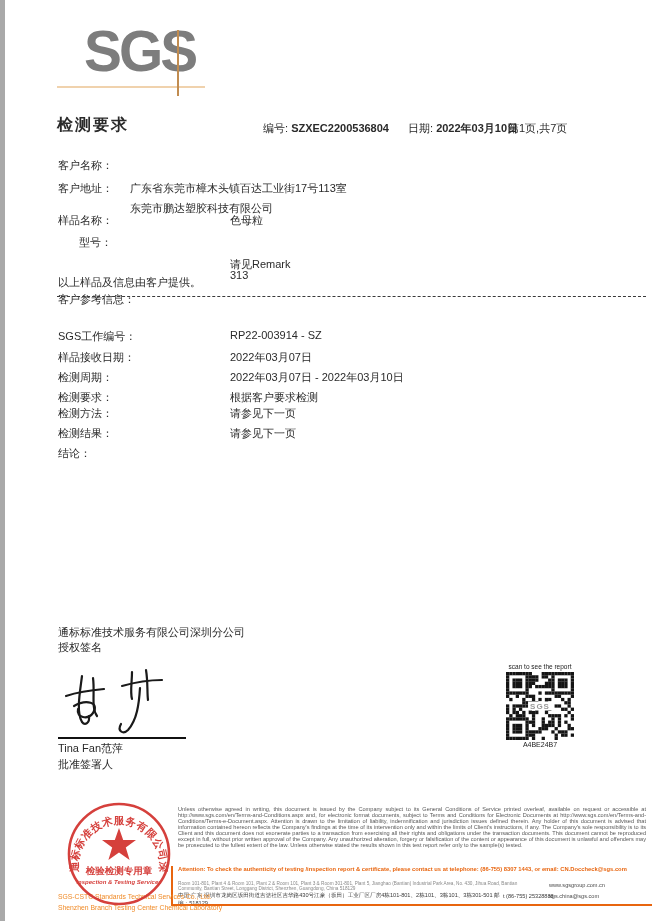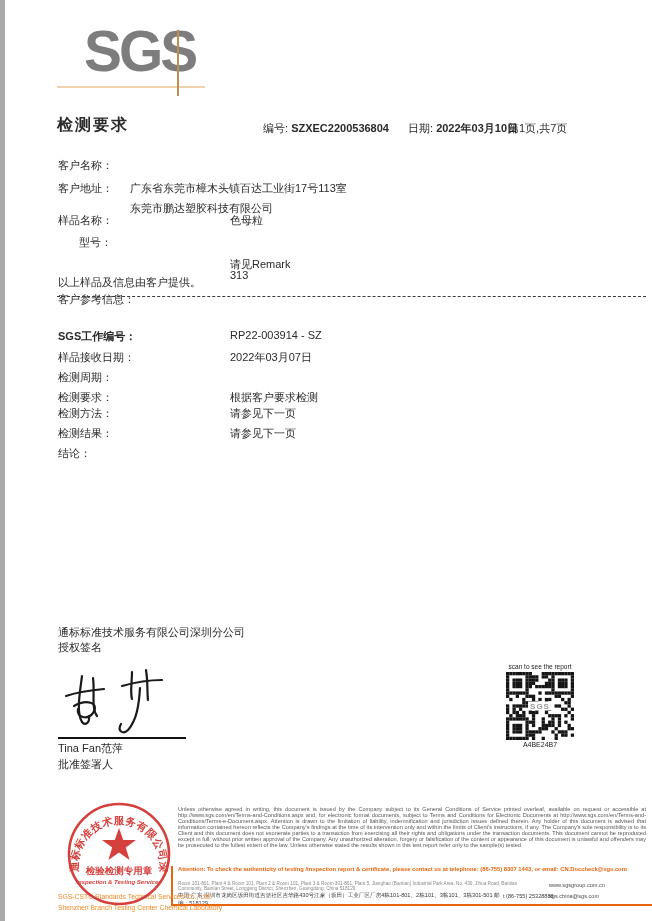--- a/index.html
+++ b/index.html
@@ -107,25 +107,26 @@
   <div class="lbl" style="top:213px;">样品名称：</div>
   <div class="val val-c2" style="top:213px;">色母粒</div>
   <div class="lbl" style="top:235px;margin-left:21px;">型号：</div>
   <div class="val val-c2" style="top:235px;margin-top:34px;">313</div>
   <div class="lbl" style="top:272px;margin-top:20px;">客户参考信息：</div>
   <div class="val val-c2" style="top:257px;">请见Remark</div>
   <div class="note-line" style="top:275px;">以上样品及信息由客户提供。</div>
 
   <div class="dashed-sep"></div>
 
-  <div class="lbl" style="top:329px;font-weight:bold;">SGS工作编号：</div>
+  <div class="lbl" style="top:329px;">SGS工作编号：</div>
   <div class="val val-c2" style="top:329px;">RP22-003914 - SZ</div>
   <div class="lbl" style="top:350px;">样品接收日期：</div>
   <div class="val val-c2" style="top:350px;">2022年03月07日</div>
   <div class="lbl" style="top:370px;">检测周期：</div>
+  <div class="val val-c2" style="top:370px;">2022年03月07日 - 2022年03月10日</div>
   <div class="lbl" style="top:390px;">检测要求：</div>
   <div class="val val-c2" style="top:390px;">根据客户要求检测</div>
   <div class="lbl" style="top:406px;">检测方法：</div>
   <div class="val val-c2" style="top:406px;">请参见下一页</div>
   <div class="lbl" style="top:426px;">检测结果：</div>
   <div class="val val-c2" style="top:426px;">请参见下一页</div>
 
   <div class="lbl" style="top:446px;">结论：</div>
 
   <div class="sig-company">通标标准技术服务有限公司深圳分公司</div>

